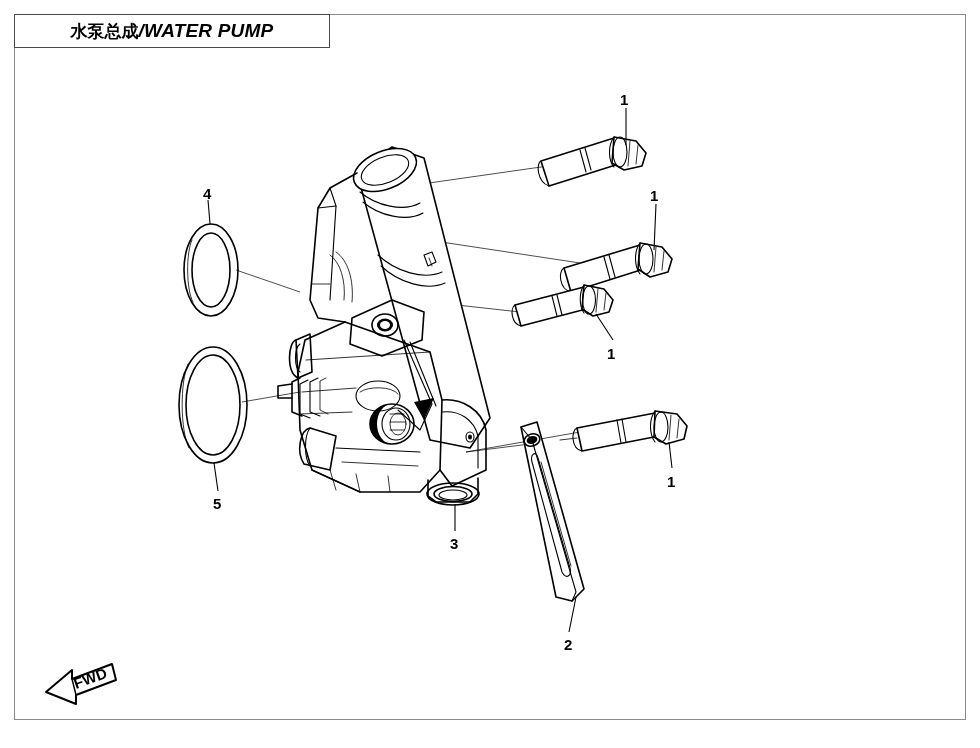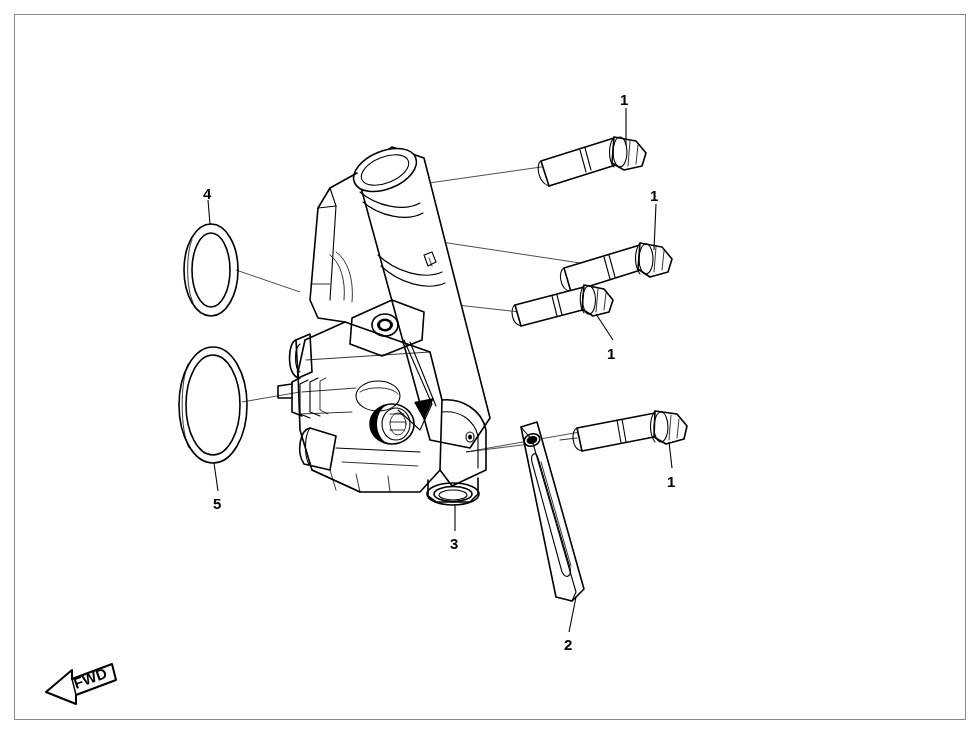--- a/index.html
+++ b/index.html
@@ -83,20 +83,23 @@
     z-index: 5;
   }
 </style>
 </head>
 <body>
 
 <div id="page">
 
   <div id="page-border"></div>
 
+  <div id="title-box">
+    <span id="title-text"><span class="cjk">水泵总成</span><span>/WATER PUMP</span></span>
+  </div>
 
   <svg id="drawing" viewBox="0 0 980 748">
     <defs>
       <style>
         .ln   { fill:none; stroke:#000; stroke-width:1.6; stroke-linecap:round; stroke-linejoin:round; }
         .lnt  { fill:none; stroke:#000; stroke-width:1.1; stroke-linecap:round; stroke-linejoin:round; }
         .lnh  { fill:none; stroke:#000; stroke-width:0.8; stroke-linecap:round; stroke-linejoin:round; }
         .lead { fill:none; stroke:#000; stroke-width:1.1; }
         .asm  { fill:none; stroke:#000; stroke-width:0.7; }
         .wht  { fill:#ffffff; stroke:#000; stroke-width:1.6; stroke-linejoin:round; }

